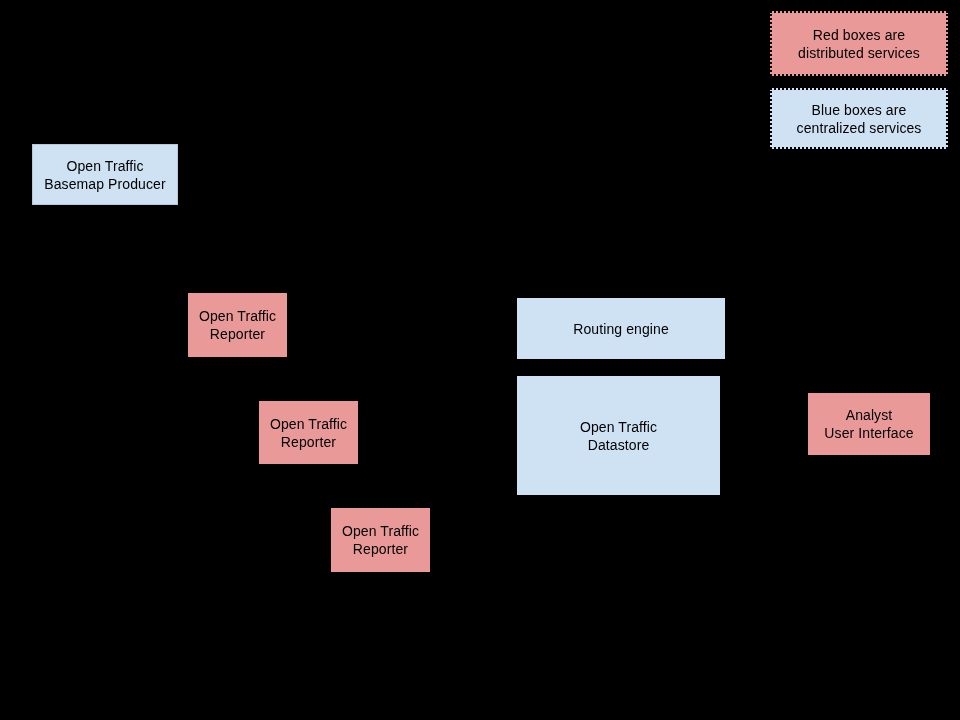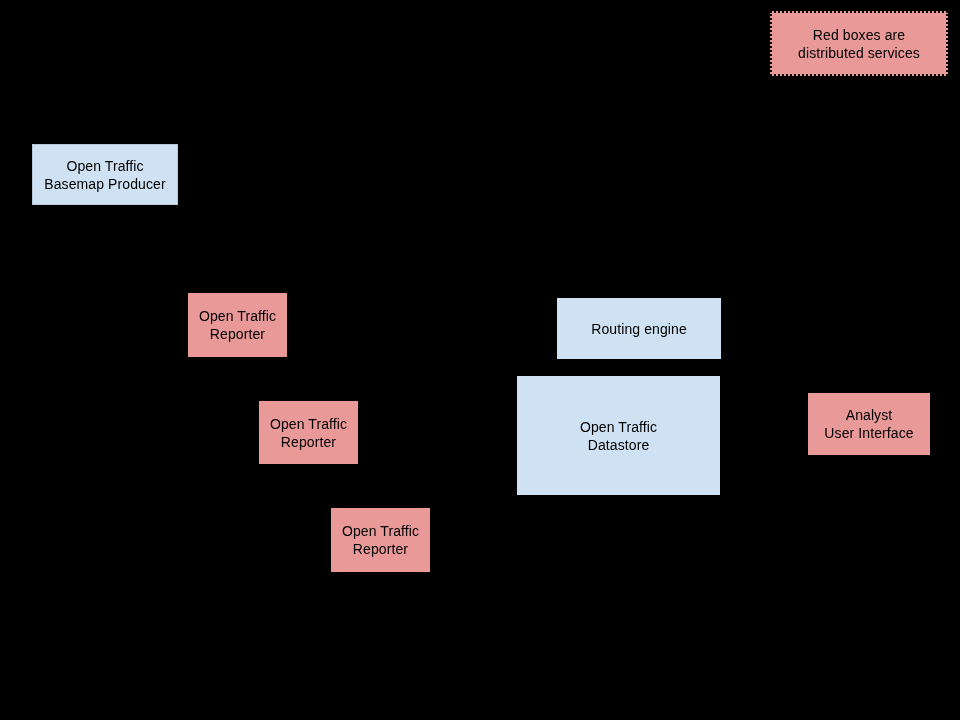--- a/index.html
+++ b/index.html
@@ -64,20 +64,24 @@
 </head>
 <body>
 
 <div id="canvas">
 
   <div class="node legend red" style="left:770px; top:11px; width:178px; height:65px;">
     <span class="node-label">Red boxes are
 distributed services</span>
   </div>
 
+  <div class="node legend blue" style="left:770px; top:88px; width:178px; height:61px;">
+    <span class="node-label">Blue boxes are
+centralized services</span>
+  </div>
 
   <div class="node blue outlined" style="left:32px; top:144px; width:146px; height:61px;">
     <span class="node-label">Open Traffic
 Basemap Producer</span>
   </div>
 
   <div class="node red" style="left:188px; top:293px; width:99px; height:64px;">
     <span class="node-label">Open Traffic
 Reporter</span>
   </div>
@@ -85,21 +89,21 @@
   <div class="node red" style="left:259px; top:401px; width:99px; height:63px;">
     <span class="node-label">Open Traffic
 Reporter</span>
   </div>
 
   <div class="node red" style="left:331px; top:508px; width:99px; height:64px;">
     <span class="node-label">Open Traffic
 Reporter</span>
   </div>
 
-  <div class="node blue" style="left:517px; top:298px; width:164px; height:61px;margin-left:40px;">
+  <div class="node blue" style="left:517px; top:298px; width:208px; height:61px;">
     <span class="node-label">Routing engine</span>
   </div>
 
   <div class="node blue" style="left:517px; top:376px; width:203px; height:119px;">
     <span class="node-label">Open Traffic
 Datastore</span>
   </div>
 
   <div class="node red" style="left:808px; top:393px; width:122px; height:62px;">
     <span class="node-label">Analyst

